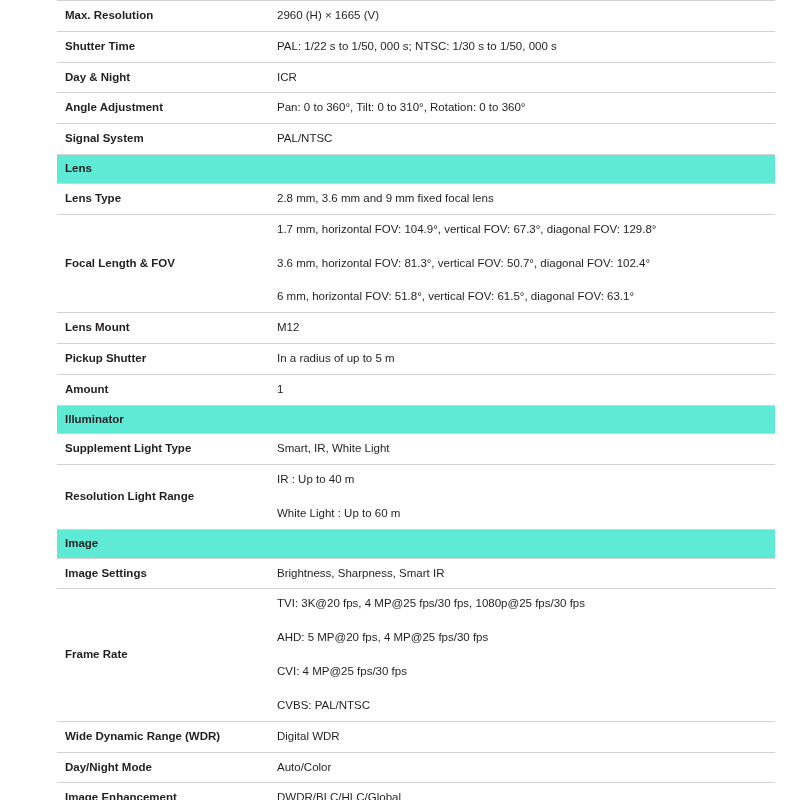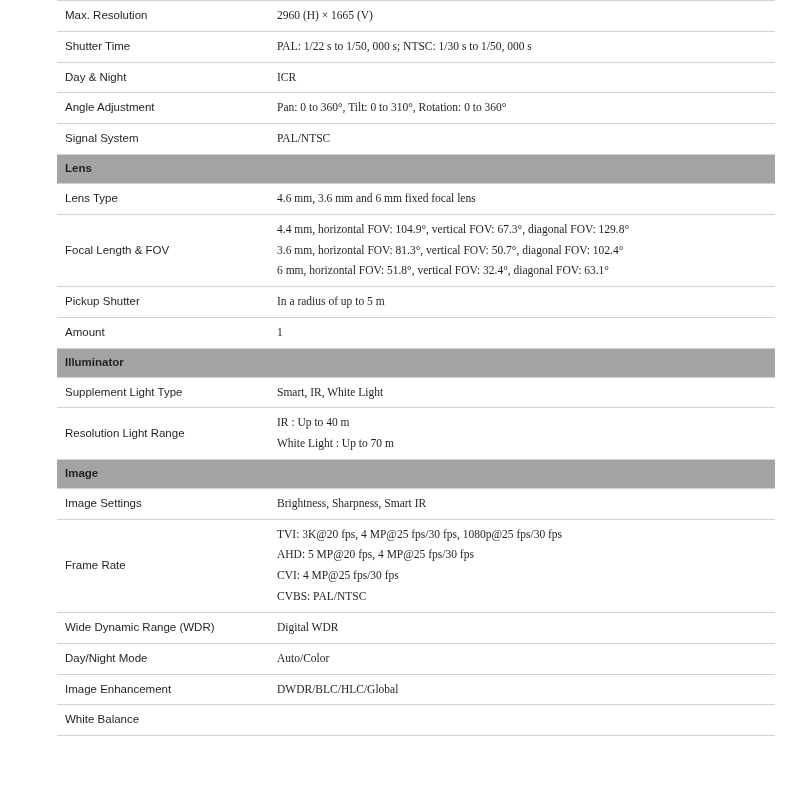--- a/index.html
+++ b/index.html
@@ -27,39 +27,39 @@
   }
   table.spec td {
     border-top: 1px solid #d2d2d2;
     border-bottom: 1px solid #d2d2d2;
     padding: 6px 8px 6px 8px;
     vertical-align: middle;
     line-height: 1.55;
   }
   td.label {
     width: 196px;
+    font-weight: bold;
   }
   td.value {
     width: 490px;
     padding-left: 10px;
-    font-family: Liberation Serif, serif;
   }
   tr.section td {
-    background: #a3a3a3;
+    background: #5eead4;
     font-weight: bold;
     padding: 5px 8px 5px 8px;
     border-top: 1px solid #d2d2d2;
     border-bottom: 1px solid #d2d2d2;
     margin-left: 28px;
   }
   .ml {
     display: block;
   }
   .ml + .ml {
-    margin-top: 3px;
+    margin-top: 16px;
   }
 </style>
 </head>
 <body>
 
 <div class="sheet">
   <table class="spec">
     <tbody id="spec-body">
         <tr>
           <td class="label">Max. Resolution</td>
@@ -90,29 +90,35 @@
           <td class="value">
             <span class="ml">PAL/NTSC</span>
           </td>
         </tr>
         <tr class="section">
           <td colspan="2">Lens</td>
         </tr>
         <tr>
           <td class="label">Lens Type</td>
           <td class="value">
-            <span class="ml">4.6 mm, 3.6 mm and 6 mm fixed focal lens</span>
+            <span class="ml">2.8 mm, 3.6 mm and 9 mm fixed focal lens</span>
           </td>
         </tr>
         <tr>
           <td class="label">Focal Length &amp; FOV</td>
           <td class="value">
-            <span class="ml">4.4 mm, horizontal FOV: 104.9°, vertical FOV: 67.3°, diagonal FOV: 129.8°</span>
+            <span class="ml">1.7 mm, horizontal FOV: 104.9°, vertical FOV: 67.3°, diagonal FOV: 129.8°</span>
             <span class="ml">3.6 mm, horizontal FOV: 81.3°, vertical FOV: 50.7°, diagonal FOV: 102.4°</span>
-            <span class="ml">6 mm, horizontal FOV: 51.8°, vertical FOV: 32.4°, diagonal FOV: 63.1°</span>
+            <span class="ml">6 mm, horizontal FOV: 51.8°, vertical FOV: 61.5°, diagonal FOV: 63.1°</span>
+          </td>
+        </tr>
+        <tr>
+          <td class="label">Lens Mount</td>
+          <td class="value">
+            <span class="ml">M12</span>
           </td>
         </tr>
         <tr>
           <td class="label">Pickup Shutter</td>
           <td class="value">
             <span class="ml">In a radius of up to 5 m</span>
           </td>
         </tr>
         <tr>
           <td class="label">Amount</td>
@@ -126,21 +132,21 @@
         <tr>
           <td class="label">Supplement Light Type</td>
           <td class="value">
             <span class="ml">Smart, IR, White Light</span>
           </td>
         </tr>
         <tr>
           <td class="label">Resolution Light Range</td>
           <td class="value">
             <span class="ml">IR : Up to 40 m</span>
-            <span class="ml">White Light : Up to 70 m</span>
+            <span class="ml">White Light : Up to 60 m</span>
           </td>
         </tr>
         <tr class="section">
           <td colspan="2">Image</td>
         </tr>
         <tr>
           <td class="label">Image Settings</td>
           <td class="value">
             <span class="ml">Brightness, Sharpness, Smart IR</span>
           </td>

